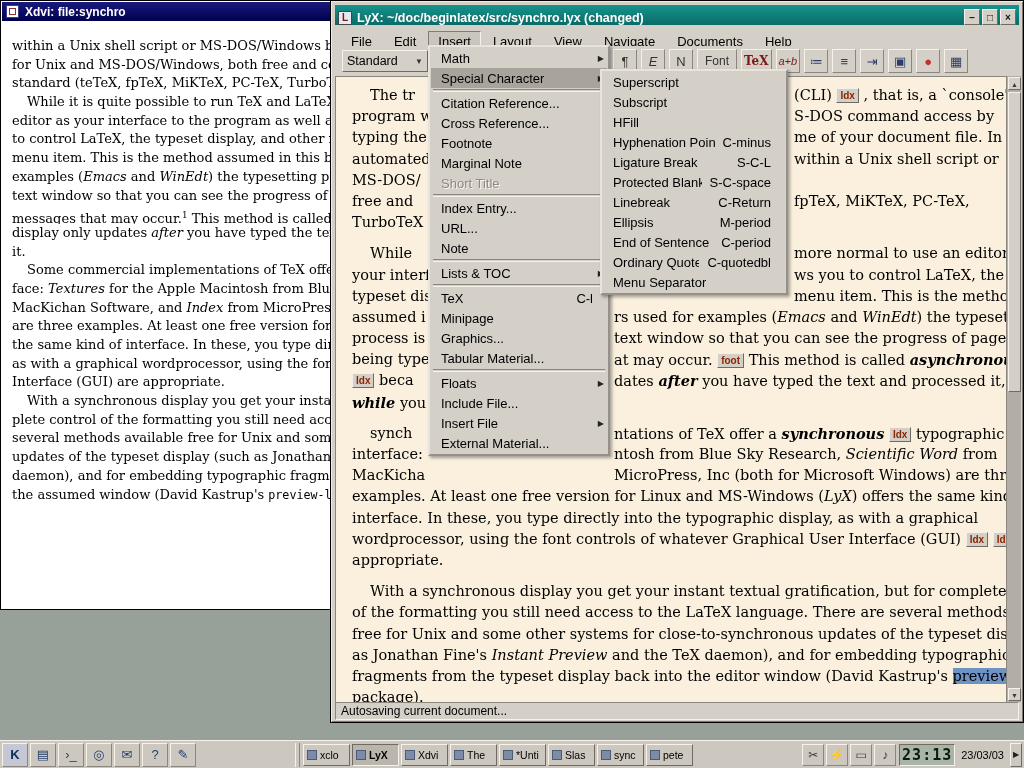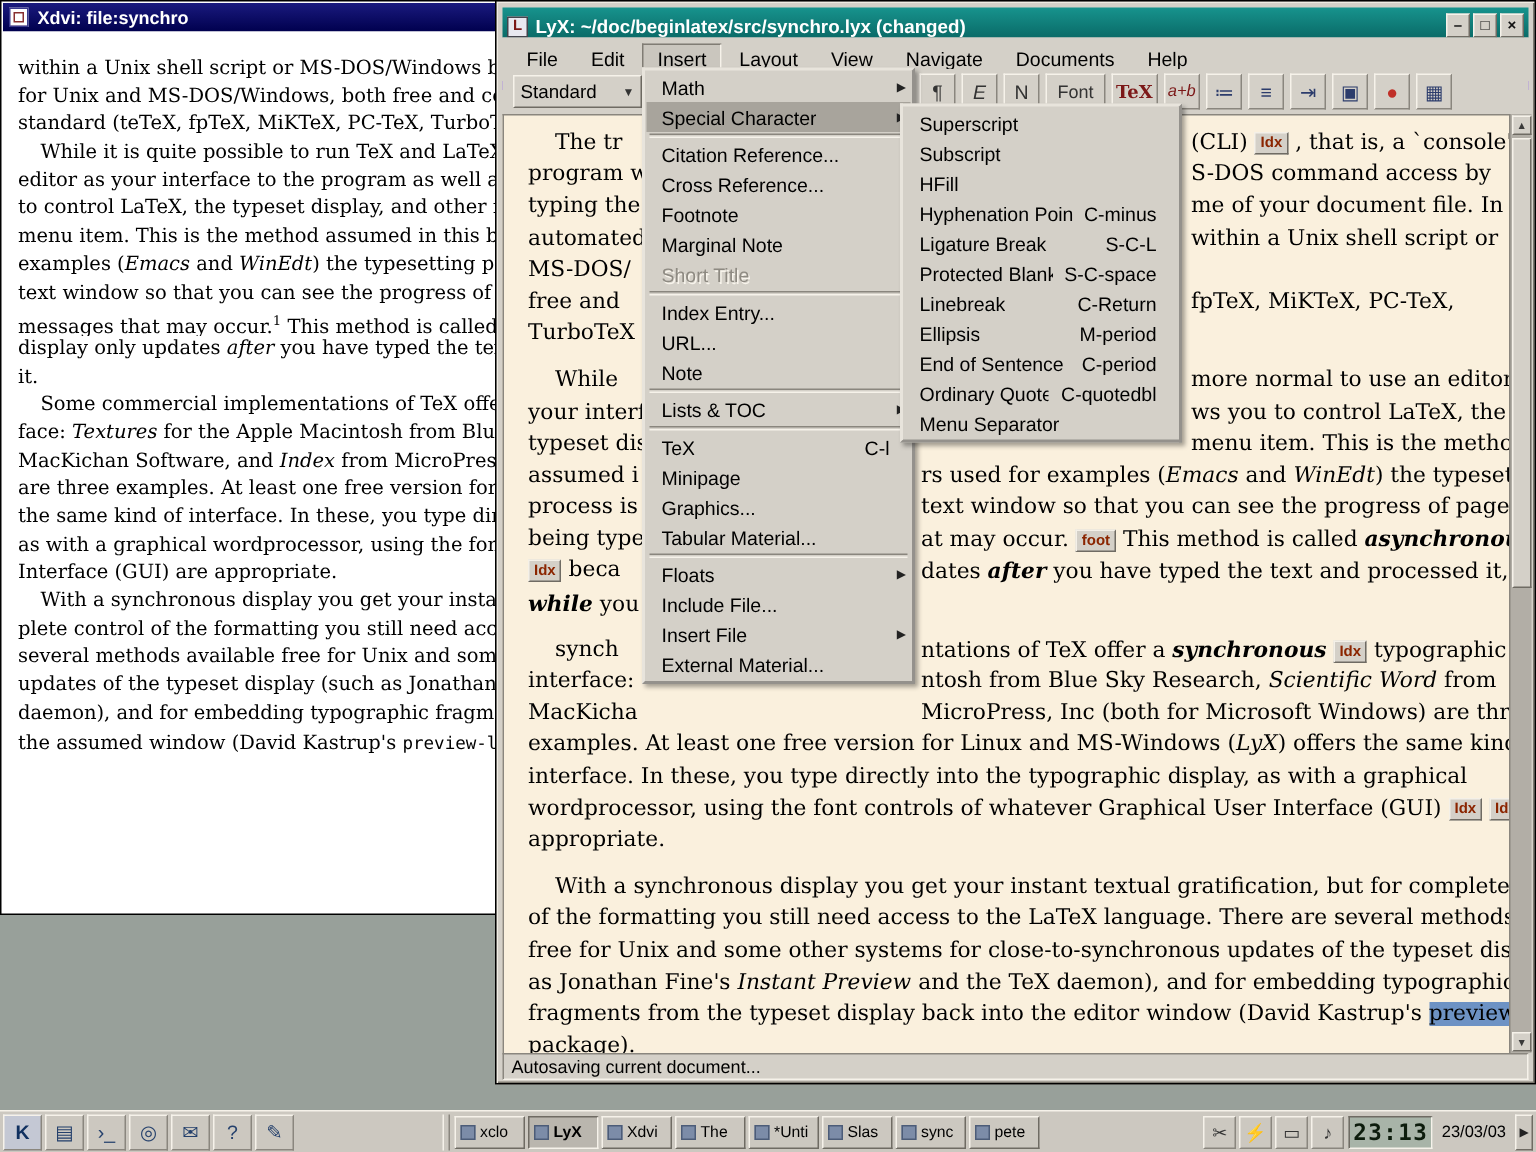--- a/index.html
+++ b/index.html
@@ -29,21 +29,21 @@
     color:#fff;font-weight:bold;font-size:12.5px;display:flex;align-items:flex-end;gap:5px;padding:0 3px;}
   .lyx-appicon{width:14px;height:14px;background:#e8e8f0;border:1px solid #44444c;flex:none;color:#7c1818;
     font-size:10px;font-weight:bold;text-align:center;line-height:12px;}
   .lyx-appicon::before{content:"L";}
   .tb-text{white-space:nowrap;overflow:hidden;}
   .winbtns{margin-left:auto;display:flex;gap:2px;}
   .wbtn{width:16px;height:16px;font-size:10px;line-height:13px;text-align:center;background:#d4d0c8;color:#111;
     border:1px solid;border-color:#f6f2ea #6f6b63 #6f6b63 #f6f2ea;padding:0;font-weight:bold;}
 
   .menubar{position:absolute;left:4px;top:24px;right:4px;height:35px;background:#d4d0c8;display:flex;align-items:center;
-    padding-left:6px;gap:2px;font-size:13px;border-bottom:6px solid #8b5cf6;}
+    padding-left:6px;gap:2px;font-size:13px;border-bottom:3px solid #8b5cf6;}
   .mb-item{padding:2px 9px;border:1px solid transparent;}
   .mb-item.active{border-color:#807c74 #f6f2ea #f6f2ea #807c74;background:#cac6be;}
 
   .toolbar{position:absolute;left:4px;top:45px;right:4px;height:30px;background:#d4d0c8;}
   .combo{position:absolute;left:7px;top:4px;width:86px;height:22px;background:#d4d0c8;font-size:12.5px;
     border:1px solid;border-color:#f6f2ea #6f6b63 #6f6b63 #f6f2ea;display:flex;align-items:center;padding:0 4px;}
   .combo-arrow{margin-left:auto;font-size:8px;color:#333;}
   .tb-icons{position:absolute;left:278px;top:3px;display:flex;gap:4px;align-items:center;}
   .tbtn{min-width:24px;height:24px;background:#d4d0c8;border:1px solid;border-color:#f6f2ea #8a867e #8a867e #f6f2ea;
     font-size:13px;color:#333;display:flex;align-items:center;justify-content:center;padding:0 2px;}

